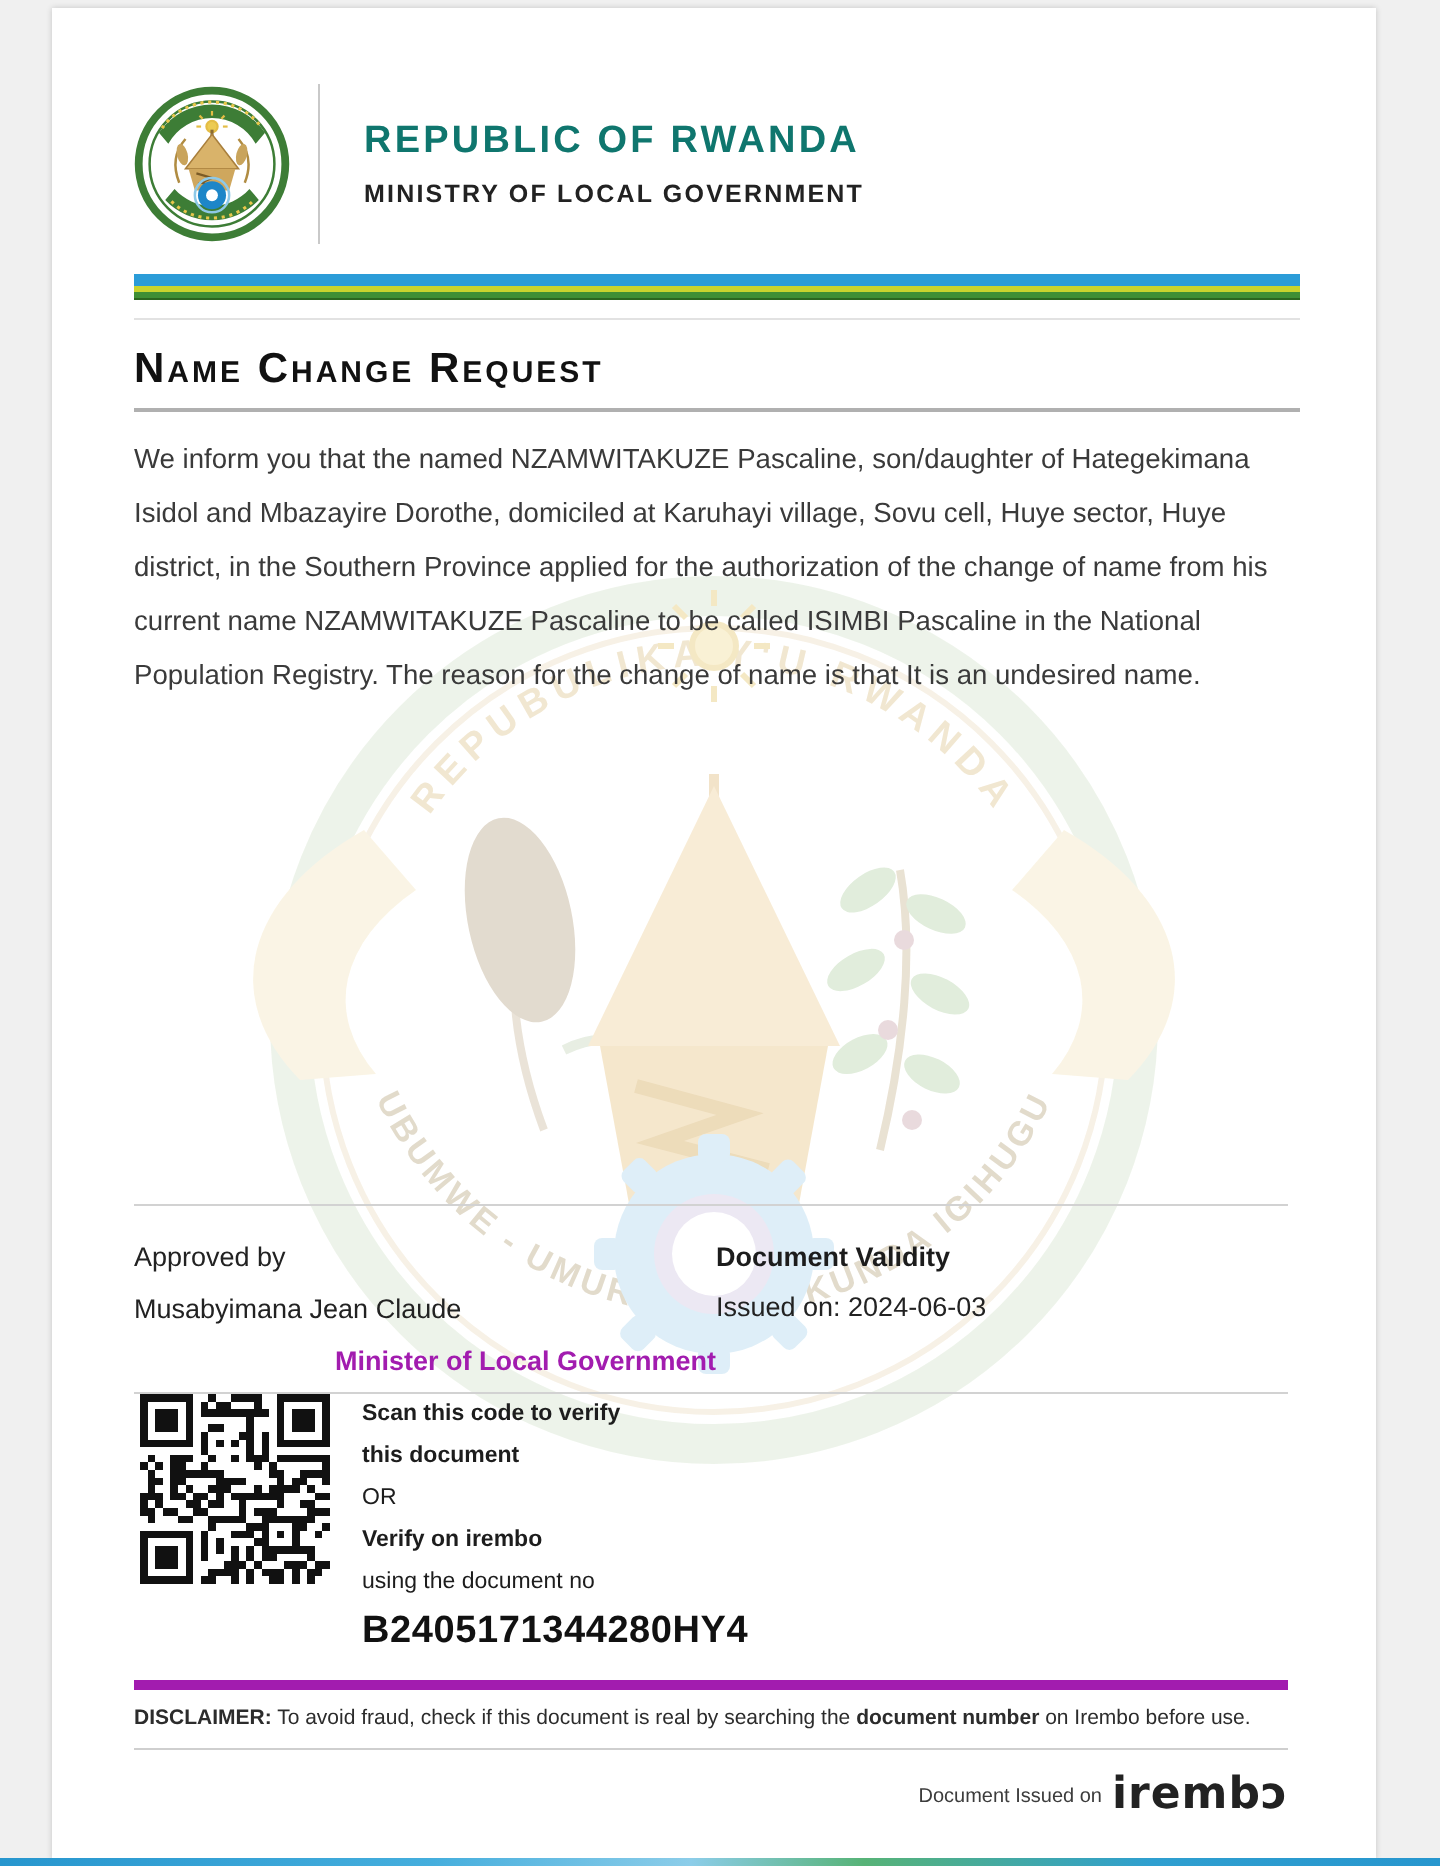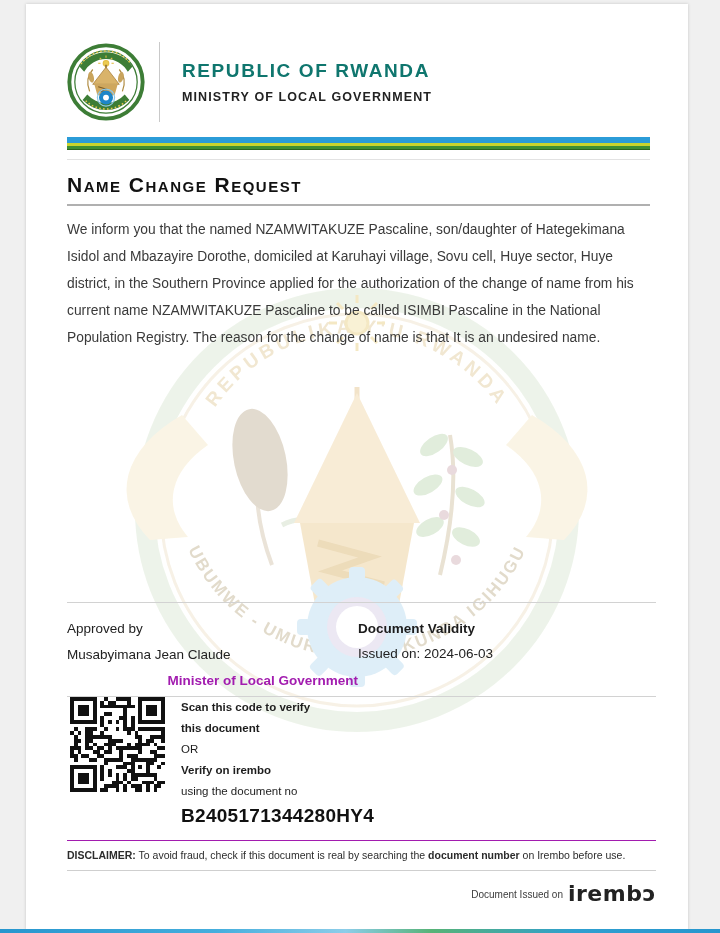--- a/index.html
+++ b/index.html
@@ -31,40 +31,40 @@
                  font-variant:small-caps; letter-spacing:1.5px; color:#111; }
 
   .body-text { position:relative; z-index:2; margin-top:10px; font-size:13.8px; line-height:27px;
                color:#3a3a3a; max-width:592px; }
 
   
   .watermark { position:absolute; left:96px; top:271px; width:470px; height:470px;
                z-index:0; pointer-events:none; }
 
   
-  .lower { position:absolute; z-index:2; left:41px; right:32px; top:598px; }
+  .lower { position:absolute; z-index:2; left:41px; right:44px; top:598px; }
 
   .approval-sec { border-top:1px solid #d2d2d2; padding-top:18px; height:94px;
                   display:flex; }
   .approval-left { width:291px; }
   .approval-left .line { font-size:13.5px; color:#222; margin-bottom:11px; }
   .approval-left .line.bold { font-weight:bold; color:#a21caf;text-align:right; }
   .validity-col .vh { font-size:13.5px; font-weight:bold; color:#1c1c1c; margin-bottom:10px; }
   .validity-col .vv { font-size:13.5px; color:#222; }
 
   .qr-sec { border-top:1px solid #d2d2d2; height:144px;
             display:flex; align-items:flex-start; }
   .qr-box { width:95px; height:95px; margin-left:3px; flex:0 0 95px; }
   .qr-box svg { width:95px; height:95px; display:block; }
   .qr-text { margin-left:16px; }
   .qr-text .t { font-size:11.5px; line-height:21px; color:#1d1d1d; }
   .qr-text .t.bold { font-weight:bold; }
   .doc-number { font-size:19px; font-weight:bold; letter-spacing:.3px; color:#111; margin-top:3px; }
 
-  .disclaimer-sec { border-top:1px solid #a21caf; border-bottom:1px solid #cfcfcf;
+  .disclaimer-sec { border-top:5px solid #a21caf; border-bottom:1px solid #cfcfcf;
                     padding:8px 0 9px; font-size:10.5px; color:#2c2c2c; }
   .disclaimer-sec b { font-weight:bold; }
 
   .footer-row { display:flex; justify-content:flex-end; align-items:center; margin-top:12px; }
   .footer-label { font-size:10px; color:#3c3c3c; margin-right:5px; }
   .brand { font-family:"DejaVu Sans", sans-serif; font-size:22px; font-weight:bold;
            letter-spacing:.5px; color:#222; line-height:22px; }
 
   
   .bottom-bar { position:absolute; left:0; bottom:0; width:720px; height:4px; z-index:5;

